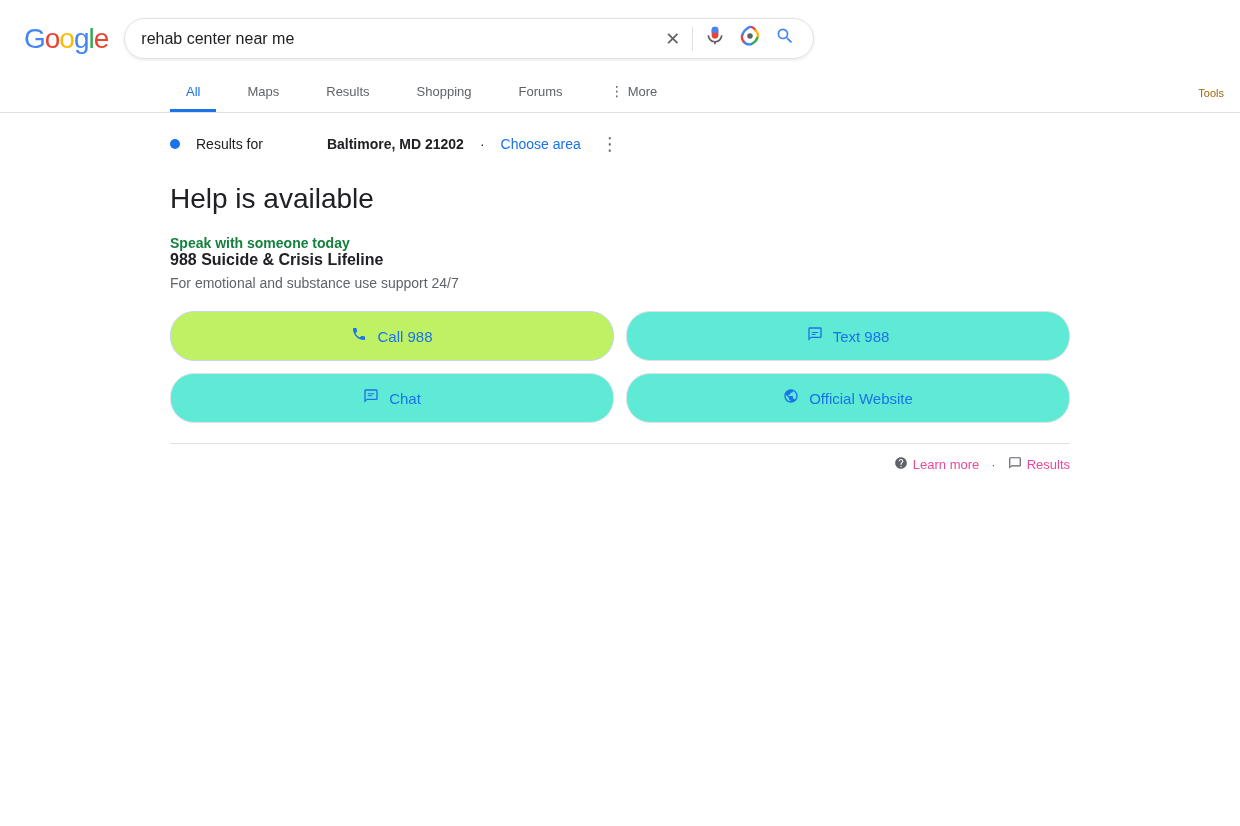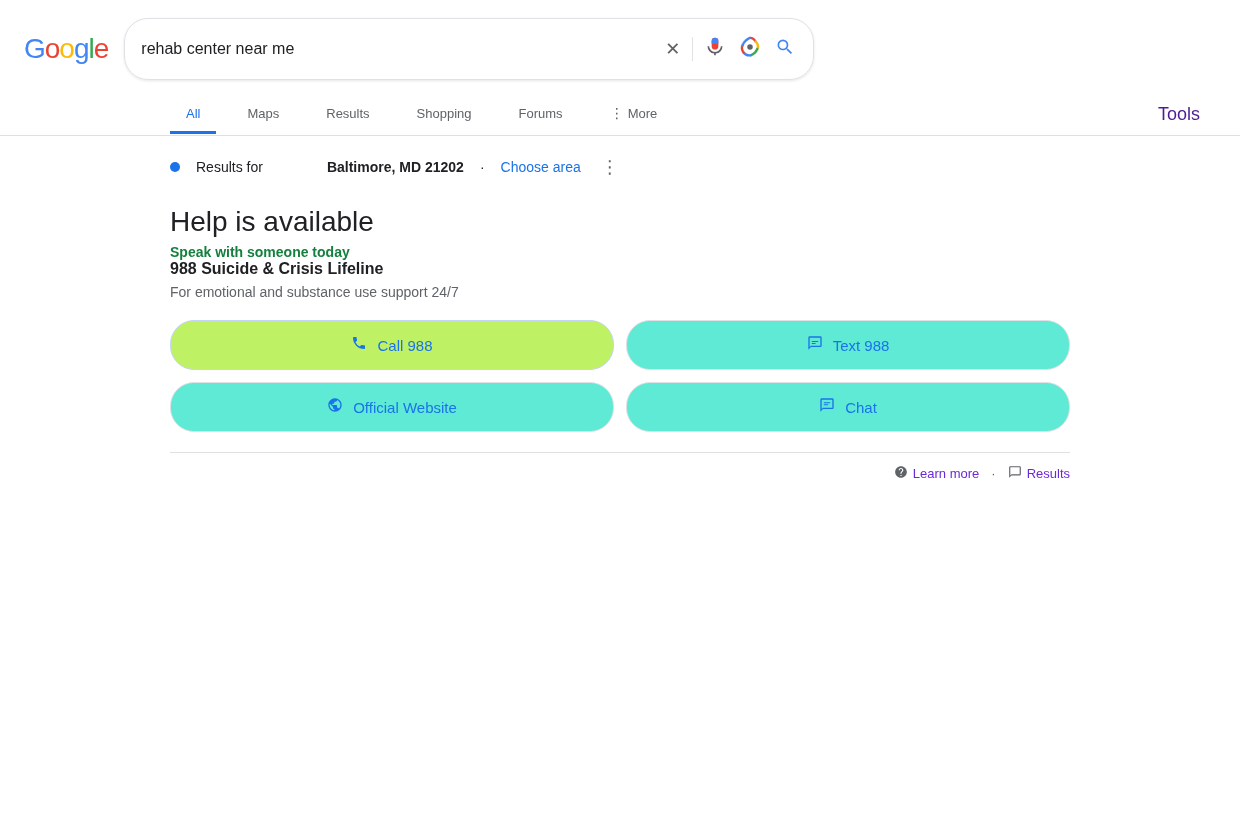--- a/index.html
+++ b/index.html
@@ -33,21 +33,21 @@
     .g-green { color: #34A853; }
 
     .search-bar-wrapper {
       flex: 1;
       max-width: 690px;
       display: flex;
       align-items: center;
       border: 1px solid #dfe1e5;
       border-radius: 24px;
       padding: 8px 16px;
-      height: 62px;
+      height: 41px;
       box-shadow: 0 1px 3px rgba(0,0,0,0.1);
       gap: 8px;
     }
     .search-input {
       flex: 1;
       border: none;
       outline: none;
       font-size: 16px;
       color: #202124;
       background: transparent;
@@ -94,23 +94,23 @@
       gap: 4px;
       white-space: nowrap;
     }
     .nav-tab.active {
       color: #1a73e8;
       border-bottom: 3px solid #1a73e8;
       font-weight: 500;
     }
     .nav-tools {
       margin-left: auto;
-      padding-right: 40px;
-      font-size: 18px;
-      color: #4c1d95;
+      padding-right: 16px;
+      font-size: 11px;
+      color: #a16207;
       cursor: pointer;
       padding-top: 10px;
       padding-bottom: 10px;
     }
 
     
     .main {
       padding: 20px 0 0 170px;
       max-width: 1100px;
     }
@@ -148,21 +148,21 @@
     }
 
     
     .help-section {
       max-width: 900px;
     }
     .help-title {
       font-size: 28px;
       font-weight: 400;
       color: #202124;
-      margin-bottom: 6px;
+      margin-bottom: 20px;
     }
     .help-subtitle {
       font-size: 14px;
       color: #15803d;
       font-weight: bold;
     }
     .lifeline-title {
       font-size: 16px;
       font-weight: 700;
       color: #202124;
@@ -215,21 +215,21 @@
       max-width: 900px;
       border-top: 1px solid #e0e0e0;
       gap: 12px;
       font-size: 13px;
       color: #5f6368;
     }
     .footer-link {
       display: flex;
       align-items: center;
       gap: 5px;
-      color: #6d28d9;
+      color: #ec4899;
       cursor: pointer;
       text-decoration: none;
     }
     .footer-dot {
       color: #5f6368;
     }
   </style>
 </head>
 <body>
 
@@ -351,35 +351,35 @@
             <rect x="7" y="9" width="10" height="1.5" rx="0.75" fill="#1a73e8"></rect>
             <rect x="7" y="12" width="6" height="1.5" rx="0.75" fill="#1a73e8"></rect>
           </svg>
         </span>
         <span>Text 988</span>
       </a>
 
       <a class="action-btn" href="#">
         <span class="btn-icon">
           <svg width="16" height="16" viewBox="0 0 24 24" fill="#1a73e8">
-            <path d="M12 2C6.48 2 2 6.48 2 12s4.48 10 10 10 10-4.48 10-10S17.52 2 12 2zm-1 17.93c-3.95-.49-7-3.85-7-7.93 0-.62.08-1.21.21-1.79L9 15v1c0 1.1.9 2 2 2v1.93zm6.9-2.54c-.26-.81-1-1.39-1.9-1.39h-1v-3c0-.55-.45-1-1-1H8v-2h2c.55 0 1-.45 1-1V7h2c1.1 0 2-.9 2-2v-.41c2.93 1.19 5 4.06 5 7.41 0 2.08-.8 3.97-2.1 5.39z"></path>
-          </svg>
-        </span>
-        <span>Official Website</span>
+            <path d="M20 2H4a2 2 0 0 0-2 2v18l4-4h14a2 2 0 0 0 2-2V4a2 2 0 0 0-2-2zm0 14H6l-2 2V4h16v12z"></path>
+            <rect x="7" y="8" width="10" height="1.5" rx="0.75" fill="#1a73e8"></rect>
+            <rect x="7" y="11" width="7" height="1.5" rx="0.75" fill="#1a73e8"></rect>
+          </svg>
+        </span>
+        <span>Chat</span>
       </a>
 
       <a class="action-btn" href="#">
         <span class="btn-icon">
           <svg width="16" height="16" viewBox="0 0 24 24" fill="#1a73e8">
-            <path d="M20 2H4a2 2 0 0 0-2 2v18l4-4h14a2 2 0 0 0 2-2V4a2 2 0 0 0-2-2zm0 14H6l-2 2V4h16v12z"></path>
-            <rect x="7" y="8" width="10" height="1.5" rx="0.75" fill="#1a73e8"></rect>
-            <rect x="7" y="11" width="7" height="1.5" rx="0.75" fill="#1a73e8"></rect>
-          </svg>
-        </span>
-        <span>Chat</span>
+            <path d="M12 2C6.48 2 2 6.48 2 12s4.48 10 10 10 10-4.48 10-10S17.52 2 12 2zm-1 17.93c-3.95-.49-7-3.85-7-7.93 0-.62.08-1.21.21-1.79L9 15v1c0 1.1.9 2 2 2v1.93zm6.9-2.54c-.26-.81-1-1.39-1.9-1.39h-1v-3c0-.55-.45-1-1-1H8v-2h2c.55 0 1-.45 1-1V7h2c1.1 0 2-.9 2-2v-.41c2.93 1.19 5 4.06 5 7.41 0 2.08-.8 3.97-2.1 5.39z"></path>
+          </svg>
+        </span>
+        <span>Official Website</span>
       </a>
     </div>
 
     <div class="footer-row">
       <a class="footer-link" href="#">
         <span>
           <svg width="14" height="14" viewBox="0 0 24 24" fill="#5f6368">
             <path d="M12 2C6.48 2 2 6.48 2 12s4.48 10 10 10 10-4.48 10-10S17.52 2 12 2zm1 17h-2v-2h2v2zm2.07-7.75l-.9.92C13.45 12.9 13 13.5 13 15h-2v-.5c0-1.1.45-2.1 1.17-2.83l1.24-1.26c.37-.36.59-.86.59-1.41 0-1.1-.9-2-2-2s-2 .9-2 2H8c0-2.21 1.79-4 4-4s4 1.79 4 4c0 .88-.36 1.68-.93 2.25z"></path>
           </svg>
         </span>

